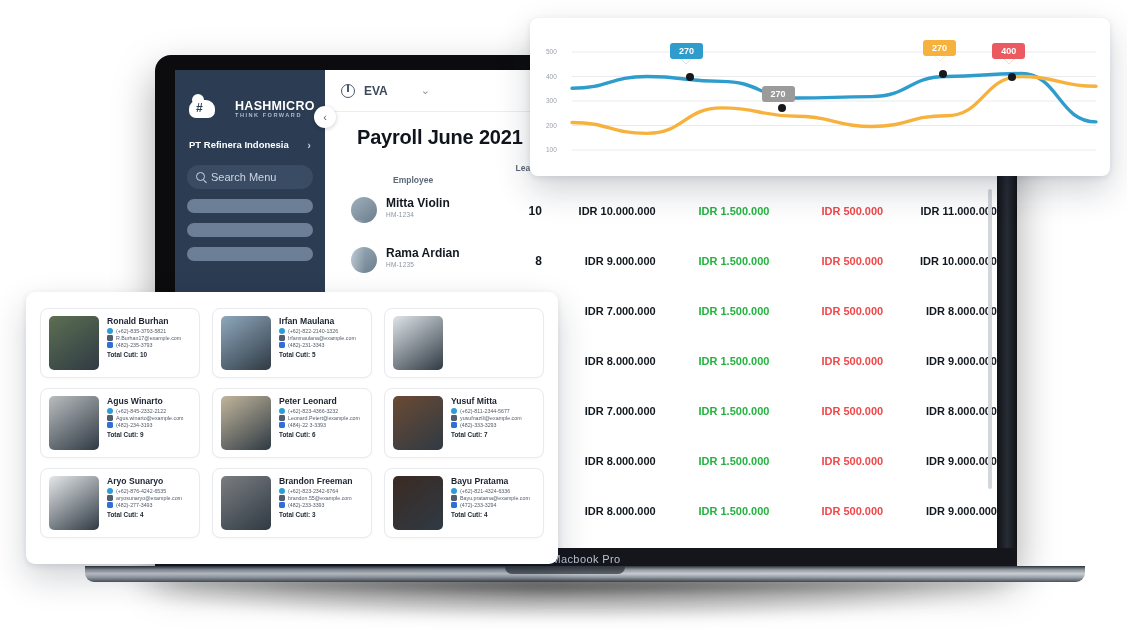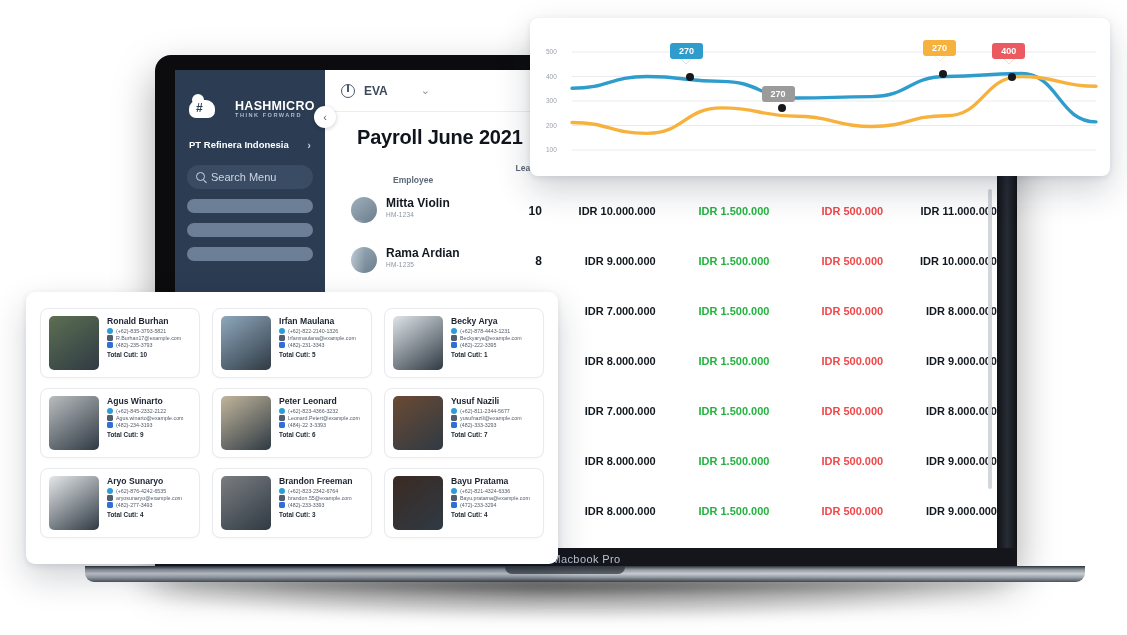--- a/index.html
+++ b/index.html
@@ -376,36 +376,20 @@
             </div>
             <div class="ln">
               <span class="mini tel"></span>
               <span>(482)-231-3343</span>
             </div>
             <div class="ecard-total">Total Cuti: 5</div>
           </div>
         </div>
         <div class="ecard">
           <div class="ecard-photo" style="background: linear-gradient(145deg, rgb(223, 228, 232), rgb(47, 58, 68));"></div>
-          <div class="ecard-info">
-            <div class="ecard-name">Becky Arya</div>
-            <div class="ln">
-              <span class="mini wa"></span>
-              <span>(+62)-878-4443-1231</span>
-            </div>
-            <div class="ln">
-              <span class="mini mail"></span>
-              <span>Beckyarya@example.com</span>
-            </div>
-            <div class="ln">
-              <span class="mini tel"></span>
-              <span>(482)-222-3395</span>
-            </div>
-            <div class="ecard-total">Total Cuti: 1</div>
-          </div>
         </div>
         <div class="ecard">
           <div class="ecard-photo" style="background: linear-gradient(145deg, rgb(185, 189, 191), rgb(47, 58, 68));"></div>
           <div class="ecard-info">
             <div class="ecard-name">Agus Winarto</div>
             <div class="ln">
               <span class="mini wa"></span>
               <span>(+62)-845-2332-2122</span>
             </div>
             <div class="ln">
@@ -434,21 +418,21 @@
             <div class="ln">
               <span class="mini tel"></span>
               <span>(484)-22 3-3393</span>
             </div>
             <div class="ecard-total">Total Cuti: 6</div>
           </div>
         </div>
         <div class="ecard">
           <div class="ecard-photo" style="background: linear-gradient(145deg, rgb(107, 74, 51), rgb(47, 58, 68));"></div>
           <div class="ecard-info">
-            <div class="ecard-name">Yusuf Nazili</div>
+            <div class="ecard-name">Yusuf Mitta</div>
             <div class="ln">
               <span class="mini wa"></span>
               <span>(+62)-811-2344-5677</span>
             </div>
             <div class="ln">
               <span class="mini mail"></span>
               <span>yusufnazili@example.com</span>
             </div>
             <div class="ln">
               <span class="mini tel"></span>

